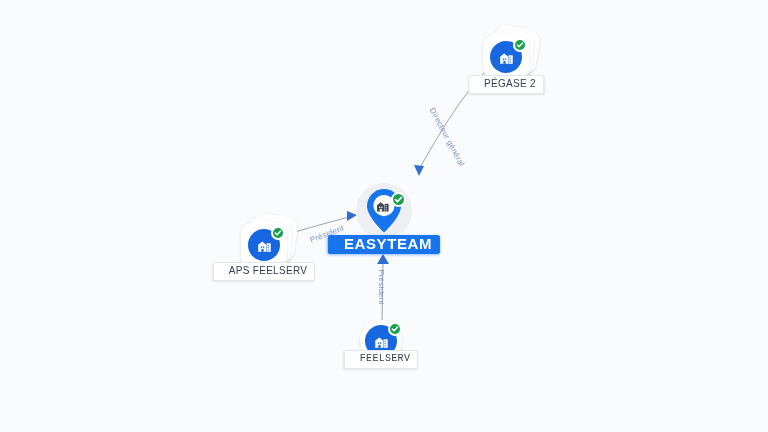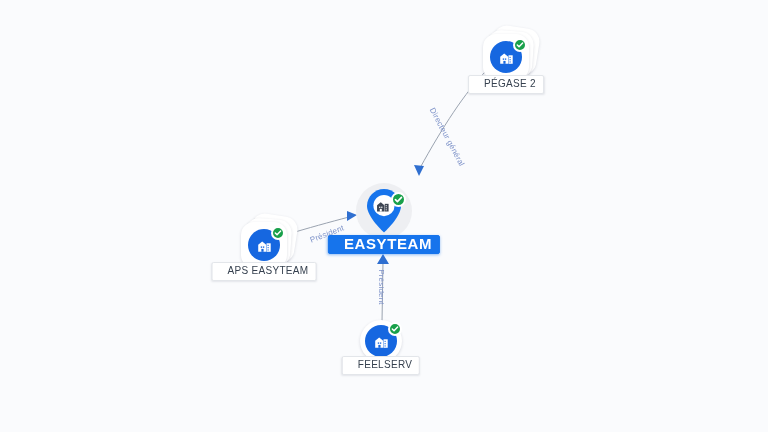--- a/index.html
+++ b/index.html
@@ -190,21 +190,21 @@
         <rect x="13.6" y="9.2" width="1.3" height="1.3" fill="#1667e0"></rect>
         <rect x="13.6" y="11.9" width="1.3" height="1.3" fill="#1667e0"></rect>
         <rect x="13.6" y="14.6" width="1.3" height="1.3" fill="#1667e0"></rect>
       </svg>
     </div>
     <div class="badge">
       <svg width="8" height="8" viewBox="0 0 10 10">
         <path d="M1.6 5.1 L3.8 7.3 L8.3 2.6" fill="none" stroke="#ffffff" stroke-width="1.8" stroke-linecap="round" stroke-linejoin="round"></path>
       </svg>
     </div>
-    <div class="node-label" style="left:0px; top:17px;">APS EASYTEAM</div>
+    <div class="node-label" style="left:0px; top:17px;">APS FEELSERV</div>
   </div>
 
   <div class="node" style="left:381px; top:341px;">
     <div class="node-card" style="left:-21px; top:-21px; width:42px; height:42px; border-radius:50%;"></div>
     <div class="disc">
       <svg width="17" height="17" viewBox="0 0 20 20">
         <path d="M2.6 17.4 V9.1 L7.3 5.4 L12 9.1 V17.4 Z" fill="#ffffff"></path>
         <rect x="12.4" y="7.4" width="4.9" height="10" fill="#ffffff"></rect>
         <rect x="5.6" y="11.1" width="1.6" height="1.6" fill="#1667e0"></rect>
         <rect x="8.1" y="11.1" width="1.6" height="1.6" fill="#1667e0"></rect>
@@ -212,21 +212,21 @@
         <rect x="13.6" y="9.2" width="1.3" height="1.3" fill="#1667e0"></rect>
         <rect x="13.6" y="11.9" width="1.3" height="1.3" fill="#1667e0"></rect>
         <rect x="13.6" y="14.6" width="1.3" height="1.3" fill="#1667e0"></rect>
       </svg>
     </div>
     <div class="badge">
       <svg width="8" height="8" viewBox="0 0 10 10">
         <path d="M1.6 5.1 L3.8 7.3 L8.3 2.6" fill="none" stroke="#ffffff" stroke-width="1.8" stroke-linecap="round" stroke-linejoin="round"></path>
       </svg>
     </div>
-    <div class="node-label" style="left:0px; top:15px;">FEELSERV</div>
+    <div class="node-label" style="left:0px; top:9px;font-family:Liberation Mono, monospace;">FEELSERV</div>
   </div>
 
   <div class="node" style="left:384px; top:213px;">
     <div class="halo"></div>
     <svg class="pin" viewBox="0 0 40 48">
       <path d="M20 2 C10.6 2 3 9.6 3 19 C3 30.2 20 45.5 20 45.5 C20 45.5 37 30.2 37 19 C37 9.6 29.4 2 20 2 Z" fill="#1674ec"></path>
       <circle cx="20" cy="18.6" r="10.6" fill="#ffffff"></circle>
       <g transform="translate(12.6,11.2) scale(0.74)">
         <path d="M0.6 18 V9.4 L5.6 5.4 L10.6 9.4 V18 Z" fill="#3d4552"></path>
         <rect x="11" y="7.6" width="5.2" height="10.4" fill="#3d4552"></rect>

